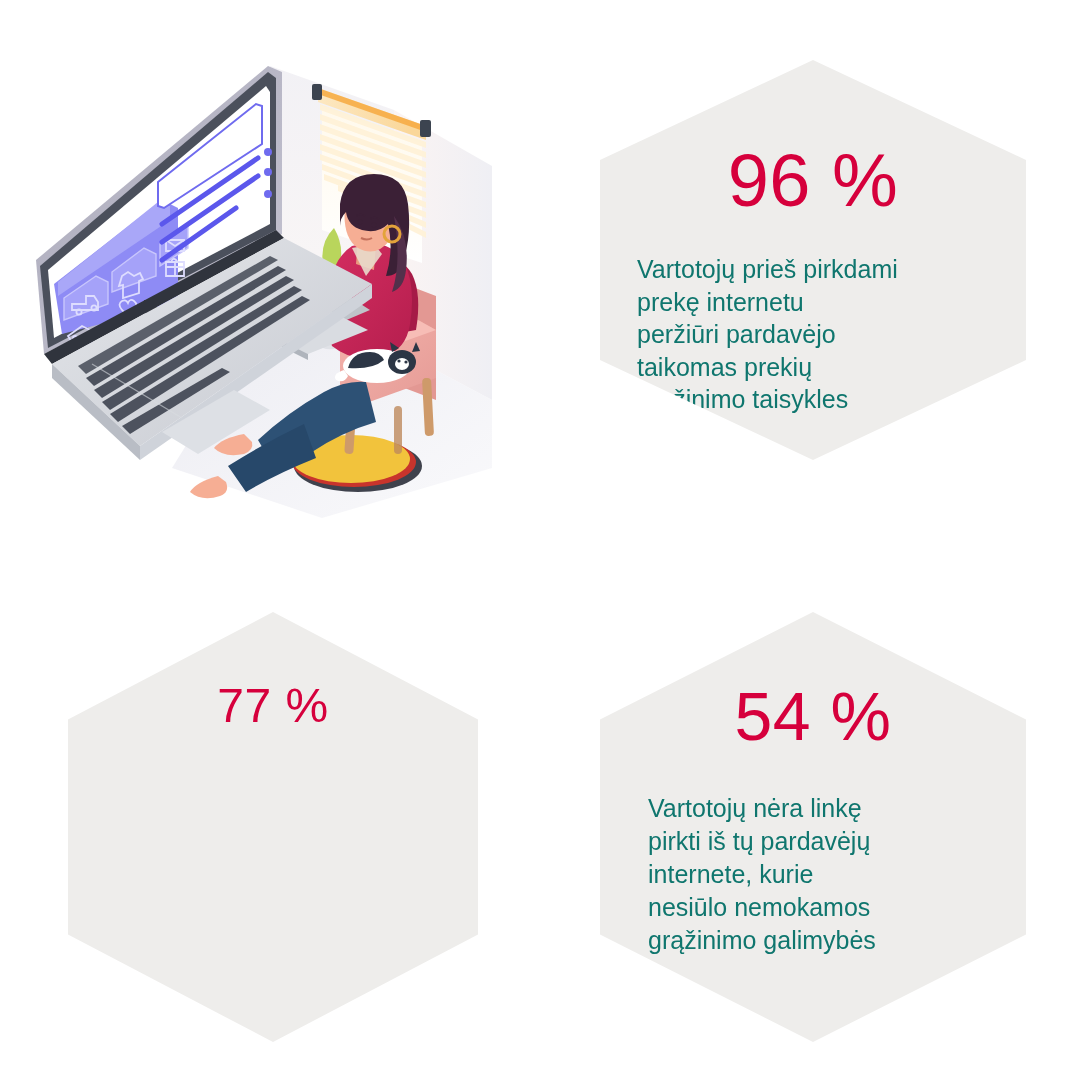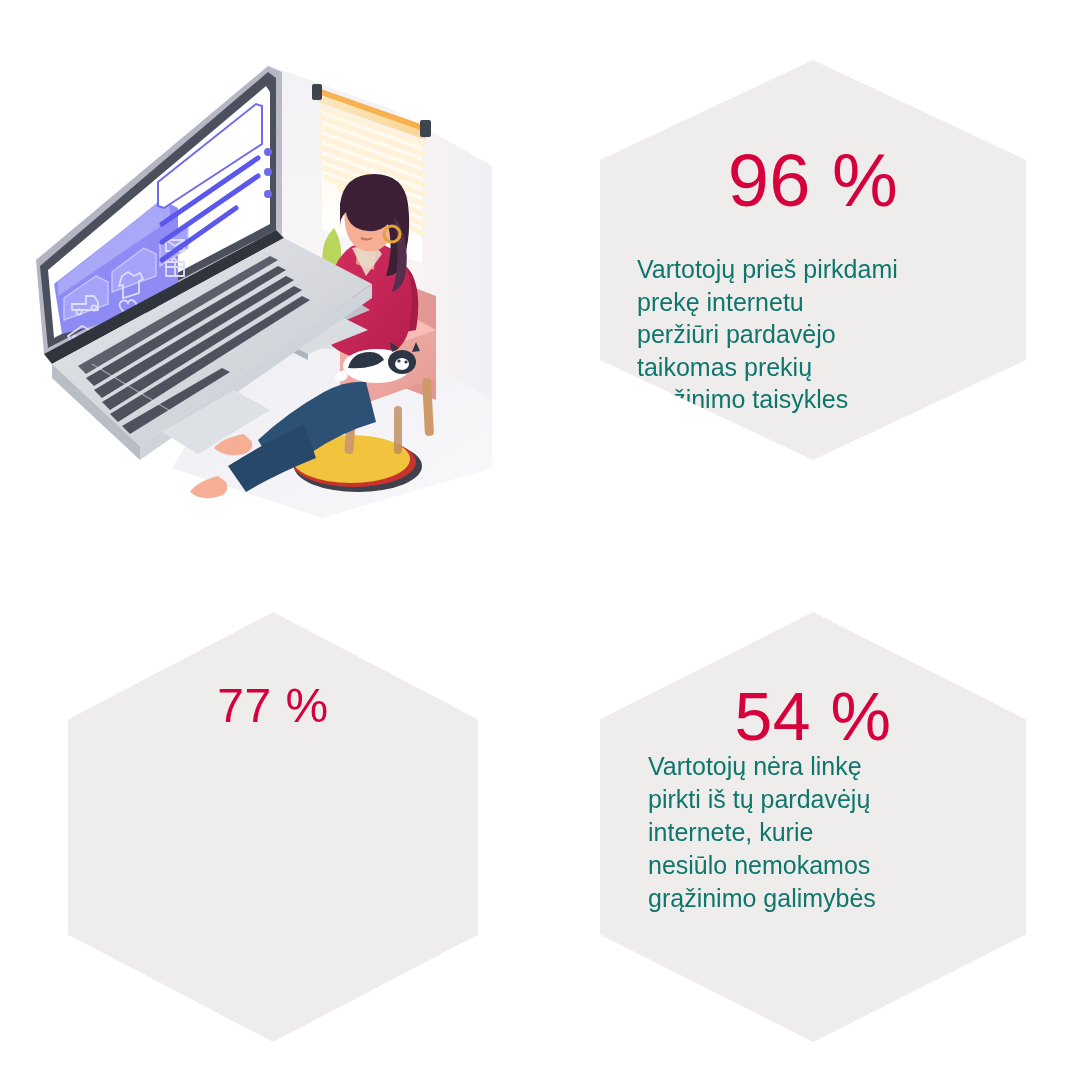--- a/index.html
+++ b/index.html
@@ -50,21 +50,21 @@
   #hex-96 .desc{ font-size:25px; line-height:1.30; margin-top:35px; width:352px; }
 
   
   #hex-77{ left:68px; top:612px; width:410px; height:430px; }
   #hex-77 .pct{ font-size:48px; margin-top:70px; }
   #hex-77 .desc{ font-size:25px; line-height:1.32; margin-top:42px; width:300px; }
 
   
   #hex-54{ left:600px; top:612px; width:426px; height:430px;align-items:flex-end; }
   #hex-54 .pct{ font-size:68px; margin-top:70px; }
-  #hex-54 .desc{ font-size:25px; line-height:1.32; width:330px; }
+  #hex-54 .desc{ font-size:25px; line-height:1.32; margin-top:42px; width:330px; }
 
   
   #illustration{ position:absolute; left:22px; top:48px; width:470px; height:470px; }
   #illustration svg{ display:block; width:470px; height:470px; }
 </style>
 </head>
 <body>
 
 <div class="canvas">
 

